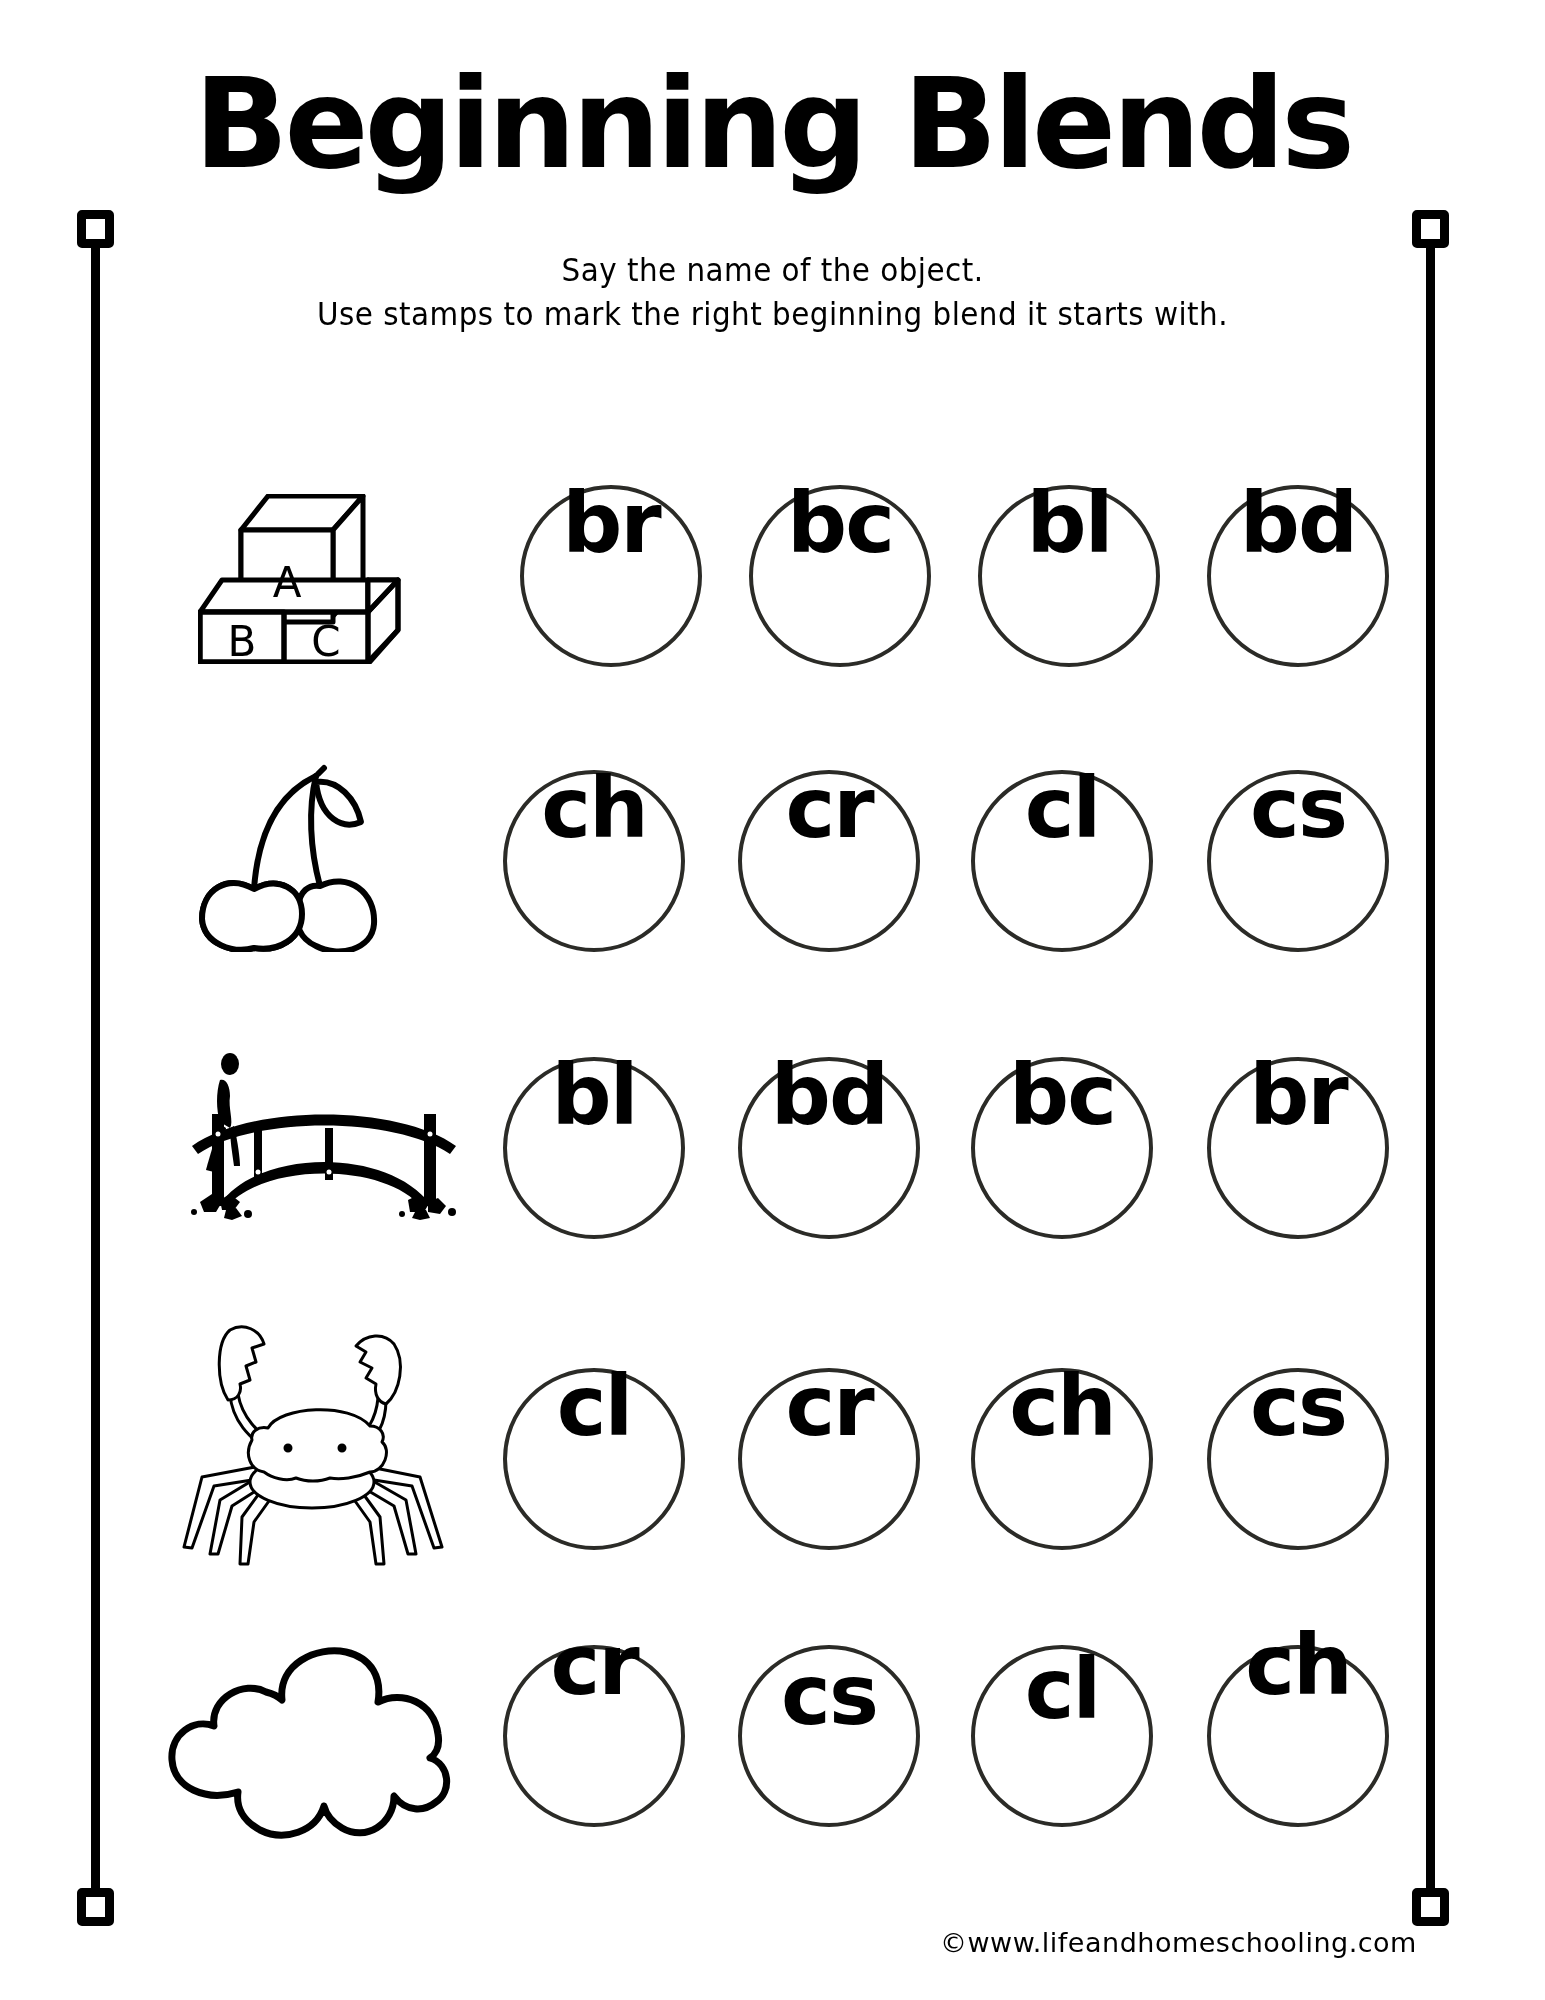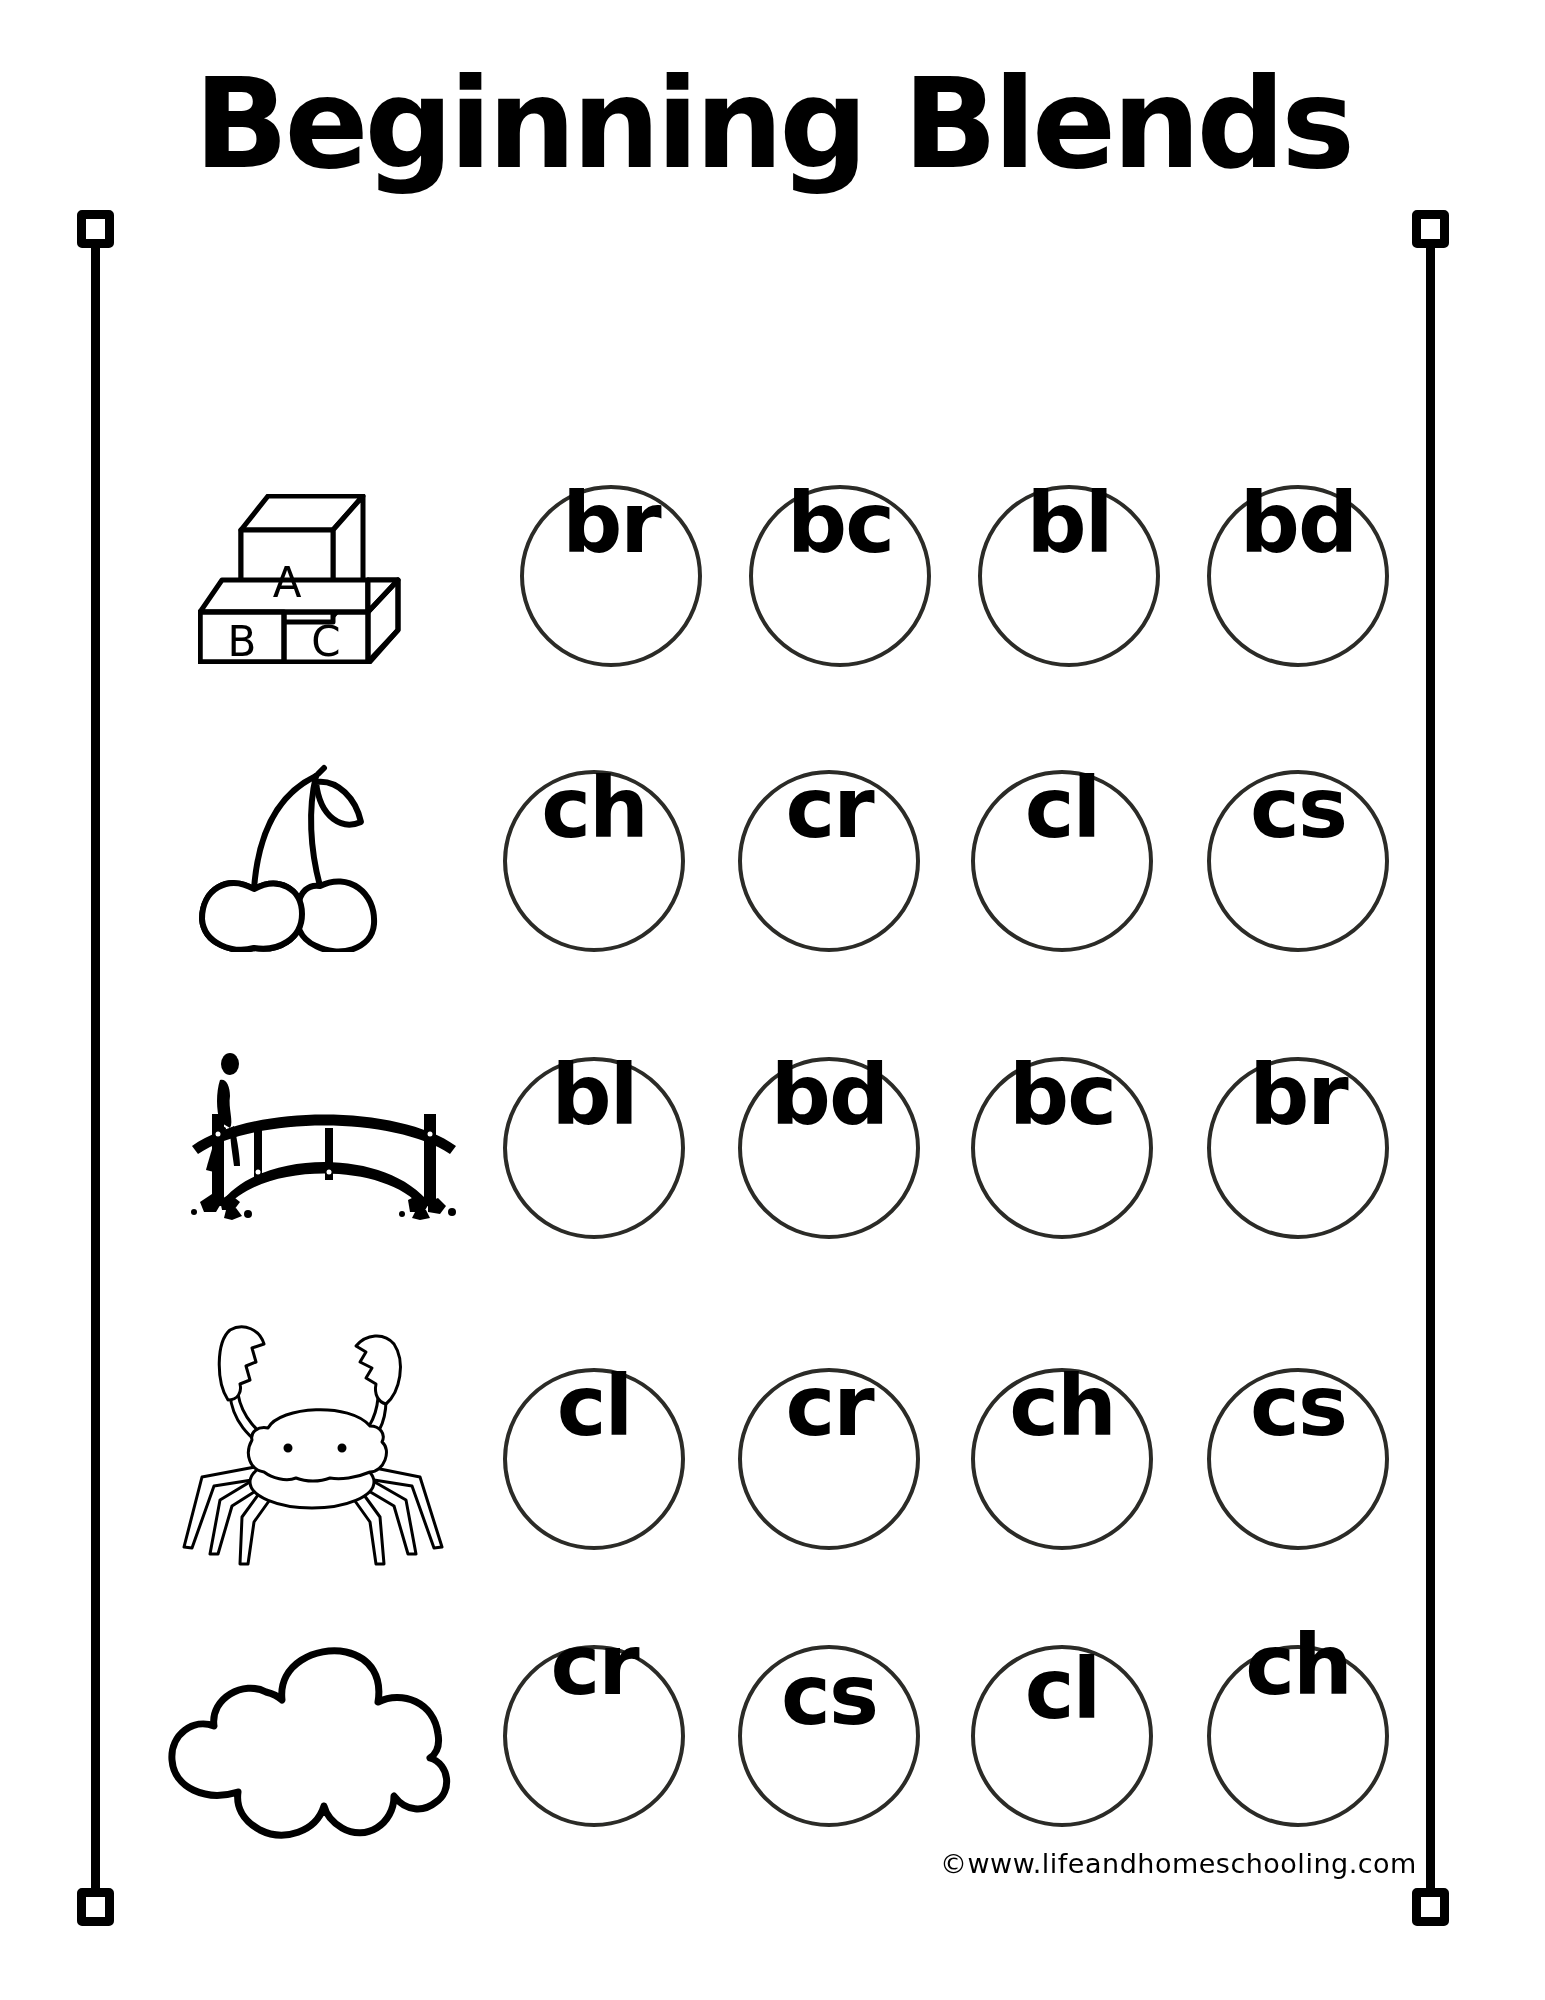--- a/index.html
+++ b/index.html
@@ -50,34 +50,38 @@
       font-family: "DejaVu Sans", sans-serif;
       font-weight: bold;
       font-size: 84px;
       line-height: 1;
       color: #000;
       letter-spacing: -2px;
       margin-top: -8px;
     }
 
     .footer {
-      position: absolute; left: 940px; top: 1848px;
+      position: absolute; left: 940px; top: 1927px;
       font-family: "DejaVu Sans", sans-serif;
       font-size: 27px;
       color: #000;
       letter-spacing: 0.5px;
     }
   </style>
 </head>
 <body>
 
 <div class="page">
 
   <div class="title">Beginning Blends</div>
 
+  <div class="instructions">
+    <div>Say the name of the object.</div>
+    <div>Use stamps to mark the right beginning blend it starts with.</div>
+  </div>
 
   <div class="border-line" style="left:91px; top:246px; height:1644px;"></div>
   <div class="border-cap" style="left:77px; top:210px;"></div>
   <div class="border-cap" style="left:77px; top:1888px;"></div>
 
   <div class="border-line" style="left:1426px; top:246px; height:1644px;"></div>
   <div class="border-cap" style="left:1412px; top:210px;"></div>
   <div class="border-cap" style="left:1412px; top:1888px;"></div>
 
   <div class="icon" style="left:198px; top:494px; width:210px; height:170px;">

